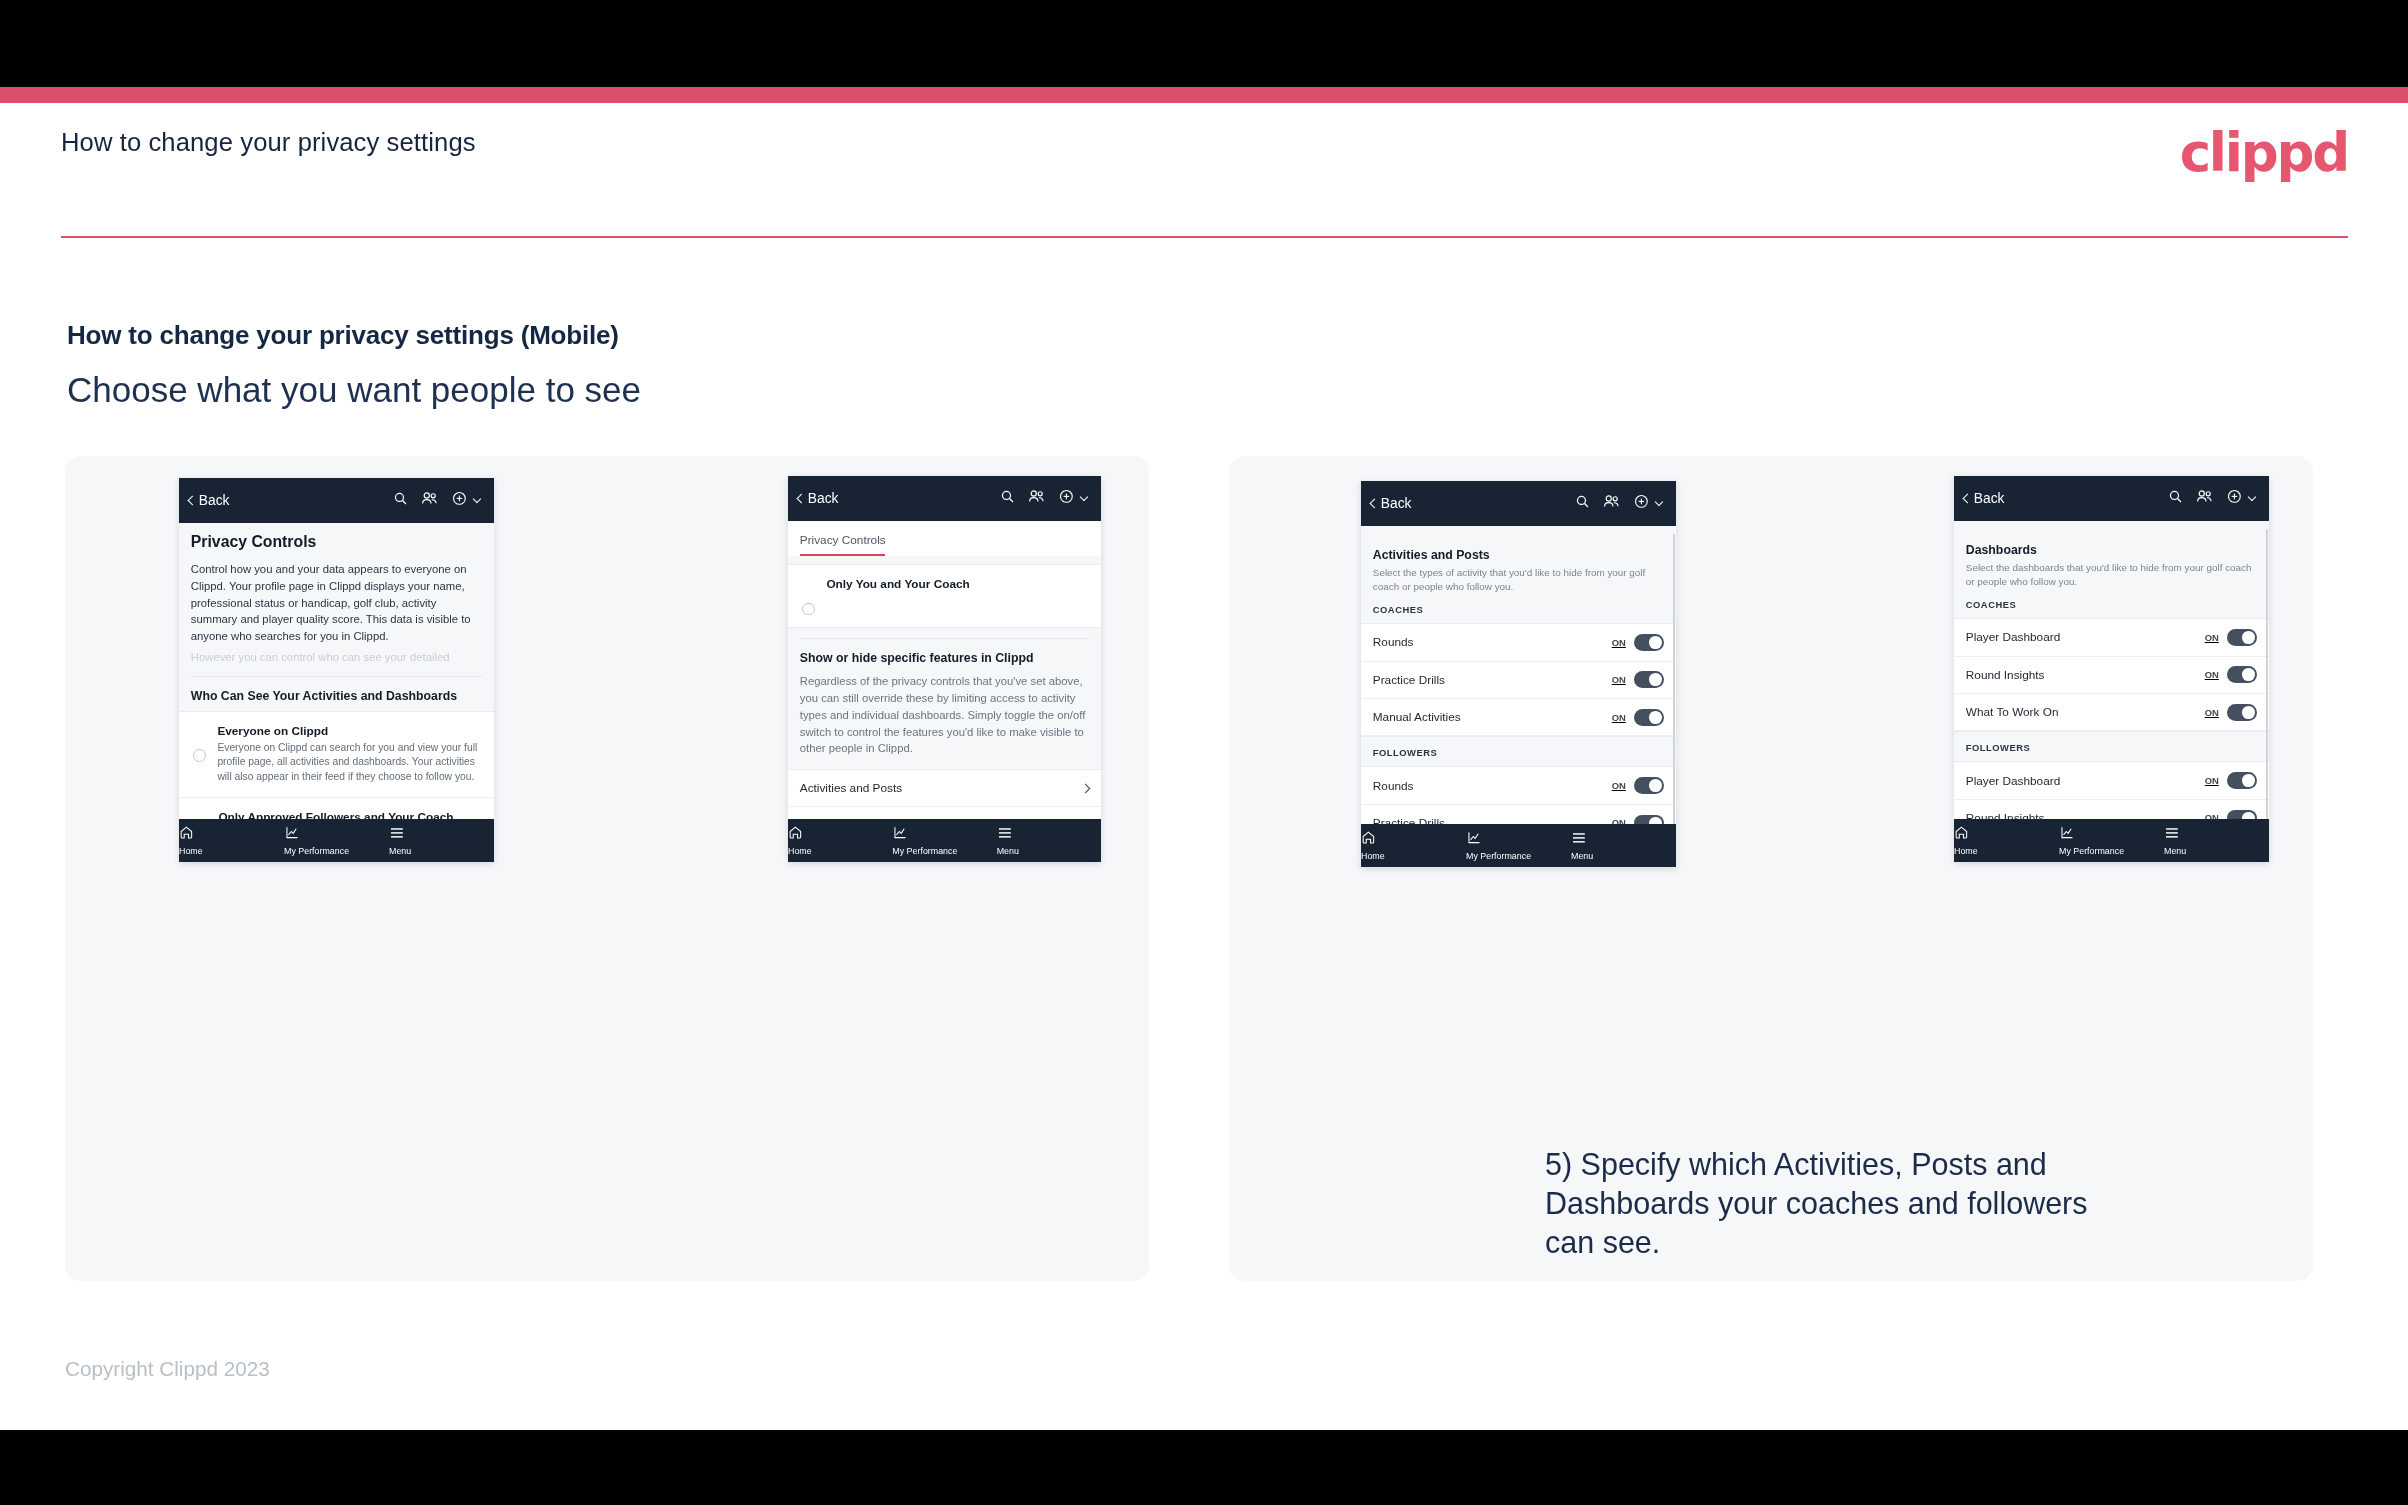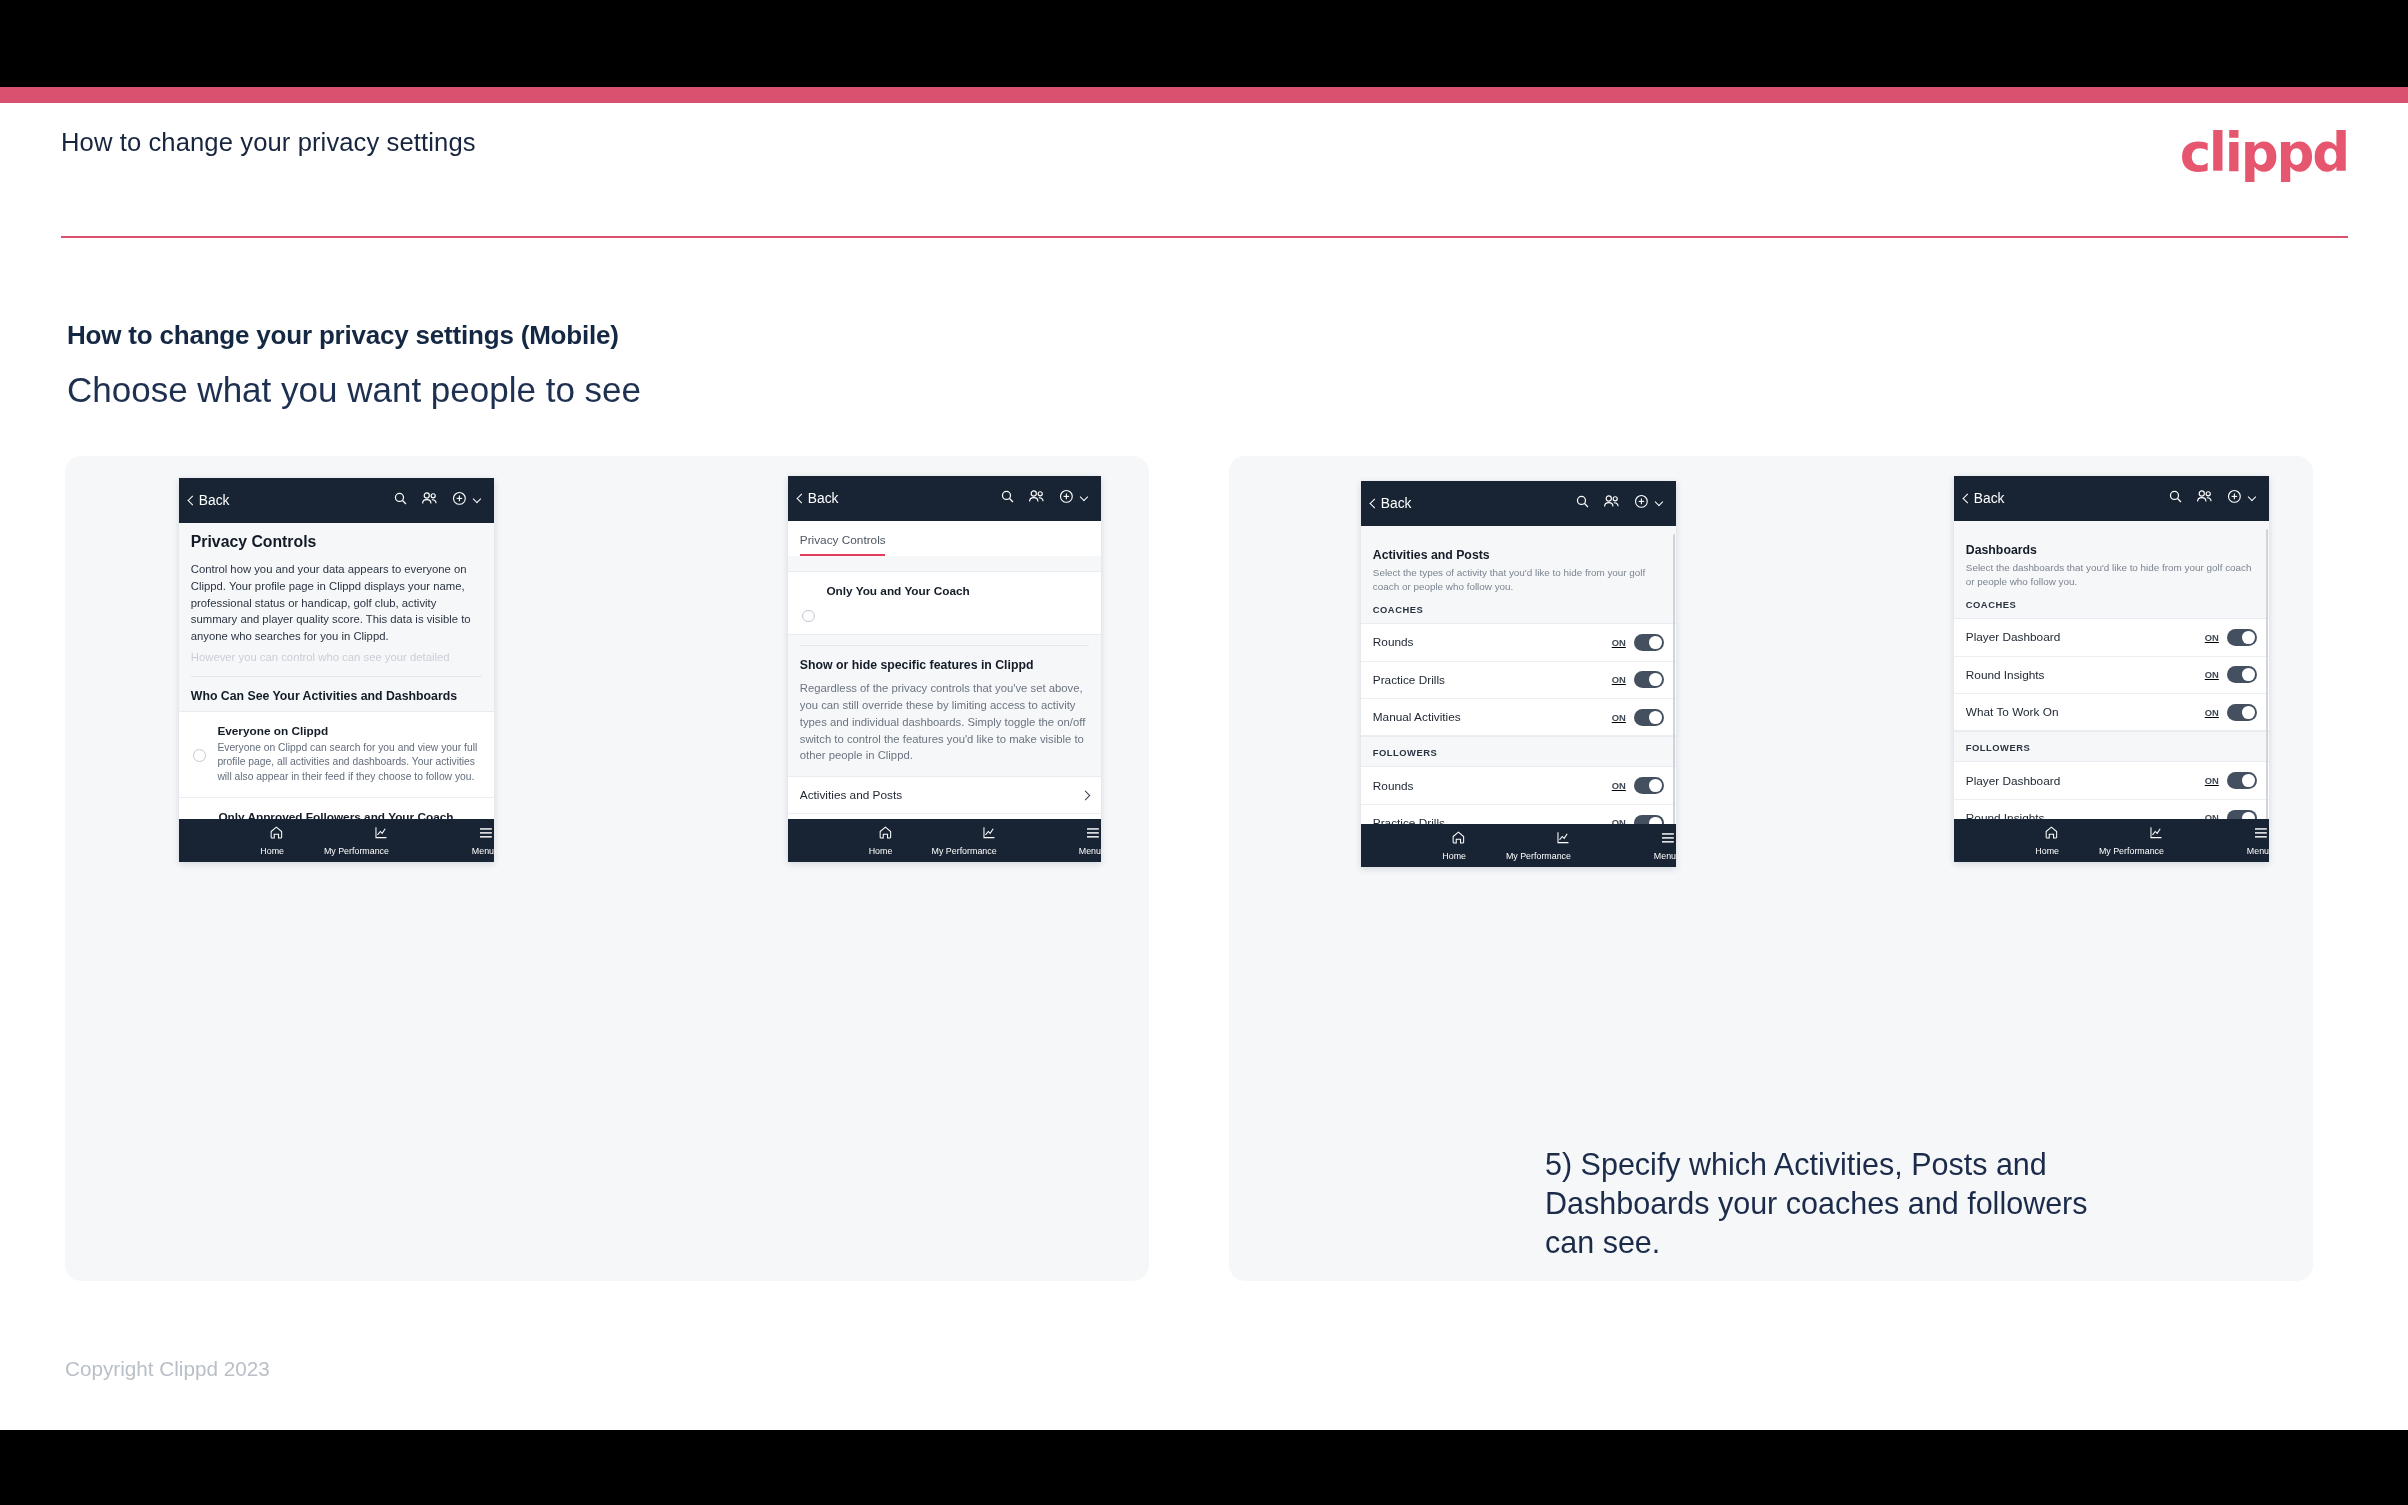--- a/index.html
+++ b/index.html
@@ -165,21 +165,21 @@
   }
   .knob {
     position:absolute; right: 2px; top: 2px; width: 12.8px; height: 12.8px;
     border-radius:50%; background:#fff;
   }
 
   .navbar {
     position:absolute; left:0; bottom:0; width:100%; height: 43px;
     background:#182433; display:flex; align-items:center;
   }
-  .navitem { flex:1; text-align:right; color:#fff; }
+  .navitem { flex:1; text-align:left; color:#fff; }
   .navitem .nlbl { font-size: 8.9px; display:block; margin-top:2px; }
   .scrollbar {
     position:absolute; right: 1px; top: 53px; width: 2px; height: 325px;
     background:#cfd4da; border-radius:1px;
   }
 </style>
 </head>
 <body>
 
 <div class="slide">
@@ -310,21 +310,21 @@
             </svg>
           </span>
           <span class="caret-d"></span>
         </div>
       </div>
       <div class="tabbar">
         <div class="tab">Privacy Controls</div>
         <div class="tab-underline"></div>
       </div>
       <div class="sheet">
-        <div class="optlist" style="margin-top:15px">
+        <div class="optlist" style="margin-top:8px">
           <div class="opt">
             <span class="radio"></span>
             <div>
               <div class="opt-t">Only You and Your Coach</div>
             </div>
           </div>
         </div>
         <div class="hr"></div>
         <div class="h2" style="padding-bottom:3.9px">Show or hide specific features in Clippd</div>
         <div class="para" style="color:#6b7480;">Regardless of the privacy controls that you've set above, you can still override these by limiting access to activity types and individual dashboards. Simply toggle the on/off switch to control the features you'd like to make visible to other people in Clippd.</div>

